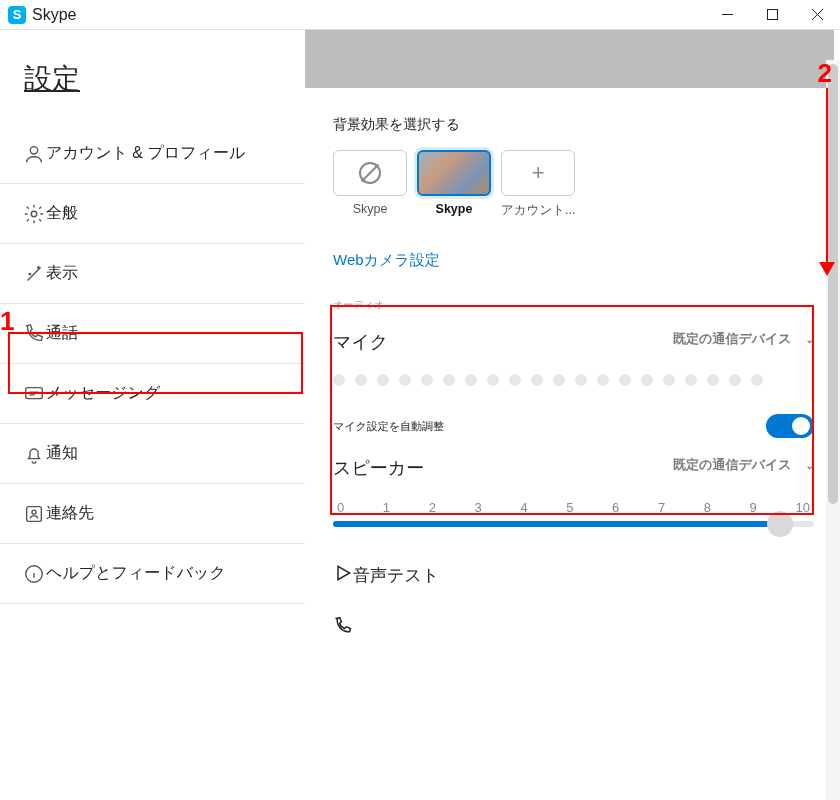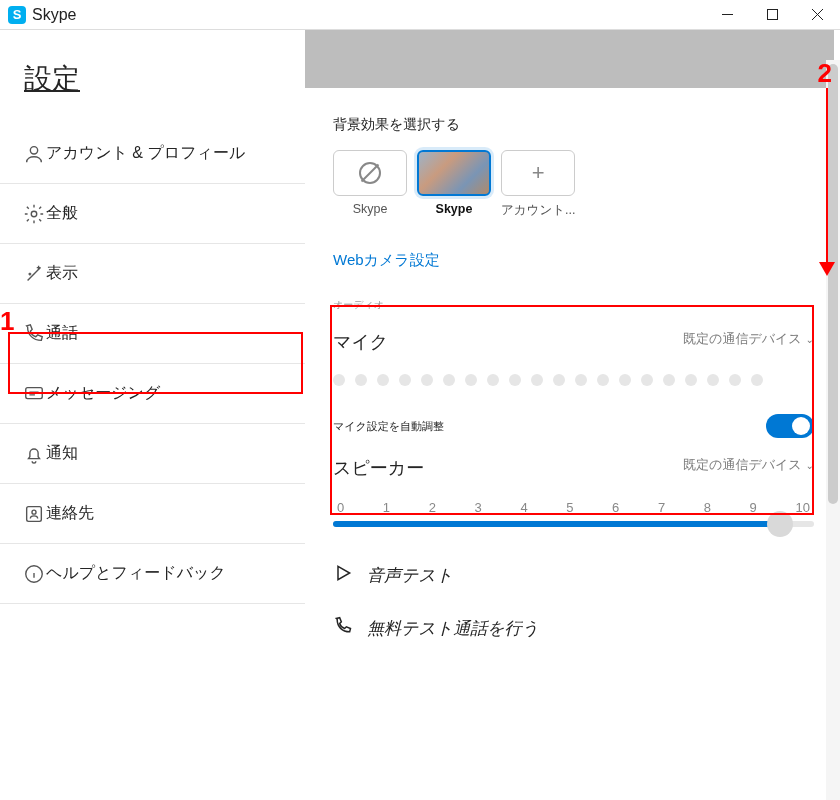--- a/index.html
+++ b/index.html
@@ -38,42 +38,42 @@
   .bg-caption.strong { color: #111; font-weight: 600; }
   .none-icon { width: 22px; height: 22px; border: 2px solid #888; border-radius: 50%; position: relative; }
   .none-icon::after { content: ""; position: absolute; left: 50%; top: 50%; width: 24px; height: 2px; background: #888; transform: translate(-50%,-50%) rotate(-45deg); }
   .plus-icon { color: #888; font-size: 22px; font-weight: 300; }
 
   .link-text { color: #0078d4; font-size: 15px; margin-top: 24px; display: inline-block; text-align: right; }
 
   .audio-heading { font-size: 10px; color: #9a9a9a; margin-top: 28px; }
   .device-row { display: flex; justify-content: space-between; align-items: flex-start; margin-top: 18px; }
   .device-label { font-size: 18px; color: #252525; }
-  .device-select { font-size: 13px; color: #7c7c7c; display: flex; align-items: center; gap: 4px; }
+  .device-select { font-size: 13px; color: #7c7c7c; display: flex; align-items: center; gap: 14px; font-weight: bold; }
   .chev { font-size: 10px; }
 
   .vu-row { display: flex; gap: 10px; margin-top: 20px; }
   .vu-dot { width: 12px; height: 12px; border-radius: 50%; background: #e6e6e6; }
 
   .toggle-row { display: flex; justify-content: space-between; align-items: center; margin-top: 28px; }
   .toggle-label { font-size: 11px; color: #252525; }
   .toggle { width: 48px; height: 24px; border-radius: 12px; position: relative; }
   .toggle.on { background: #0078d4; }
   .toggle.off { background: #bdbdbd; }
   .toggle-knob { width: 18px; height: 18px; background: #fff; border-radius: 50%; position: absolute; top: 3px; }
   .toggle.on .toggle-knob { right: 4px; }
   .toggle.off .toggle-knob { left: 4px; }
 
   .slider-wrap { margin-top: 20px; }
   .slider-ticks { display: flex; justify-content: space-between; font-size: 13px; color: #888; padding: 0 4px 6px; }
   .slider-track { height: 6px; background: #e6e6e6; border-radius: 3px; position: relative; }
   .slider-fill { position: absolute; left: 0; top: 0; bottom: 0; width: 93%; background: #0078d4; border-radius: 3px; }
   .slider-thumb { position: absolute; width: 26px; height: 26px; background: #d9d9d9; border-radius: 50%; top: 50%; left: 93%; transform: translate(-50%,-50%); }
 
-  .test-row { display: flex; align-items: center; gap: 14px; margin-top: 36px; font-size: 17px; color: #252525; font-style: italic; }
+  .test-row { display: flex; align-items: center; margin-top: 36px; font-size: 17px; color: #252525; }
   .play-icon svg { width: 20px; height: 20px; stroke: #252525; fill: none; stroke-width: 1.8; }
 
   
   .annot-1 { position: absolute; left: 0; top: 306px; color: #ff0000; font-size: 26px; font-weight: bold; z-index: 30; }
   .annot-box-1 { position: absolute; left: 8px; top: 332px; width: 295px; height: 62px; border: 2.5px solid #ff0000; z-index: 20; pointer-events: none; }
   .annot-2 { position: absolute; right: 8px; top: 58px; color: #ff0000; font-size: 26px; font-weight: bold; z-index: 30; }
   .annot-arrow { position: absolute; right: 12px; top: 88px; width: 2.5px; height: 186px; background: #ff0000; z-index: 20; }
   .annot-arrow::after { content: ""; position: absolute; bottom: -2px; left: 50%; transform: translateX(-50%); width: 0; height: 0; border-left: 8px solid transparent; border-right: 8px solid transparent; border-top: 14px solid #ff0000; }
   .annot-box-2 { position: absolute; left: 330px; top: 305px; width: 484px; height: 210px; border: 2.5px solid #ff0000; z-index: 20; pointer-events: none; }
 
@@ -285,21 +285,20 @@
             <polygon points="6,4 20,12 6,20"></polygon>
           </svg></span>
       <span>音声テスト</span>
     </div>
 
 
     <div class="test-row" style="margin-top:28px">
       <span class="play-icon"><svg viewBox="0 0 24 24">
             <path d="M5 4c0 9 6 15 15 15l1-4-5-2-2 2c-3-1-5-3-6-6l2-2-2-5-4 1z"></path>
           </svg></span>
-      <span>無料テスト通話を行う</span>
     </div>
   </div>
 
   <div class="scrollbar-track"></div>
   <div class="scrollbar-thumb-el"></div>
 </div>
 
 <div class="annot-1">1</div>
 <div class="annot-box-1"></div>
 <div class="annot-2">2</div>

